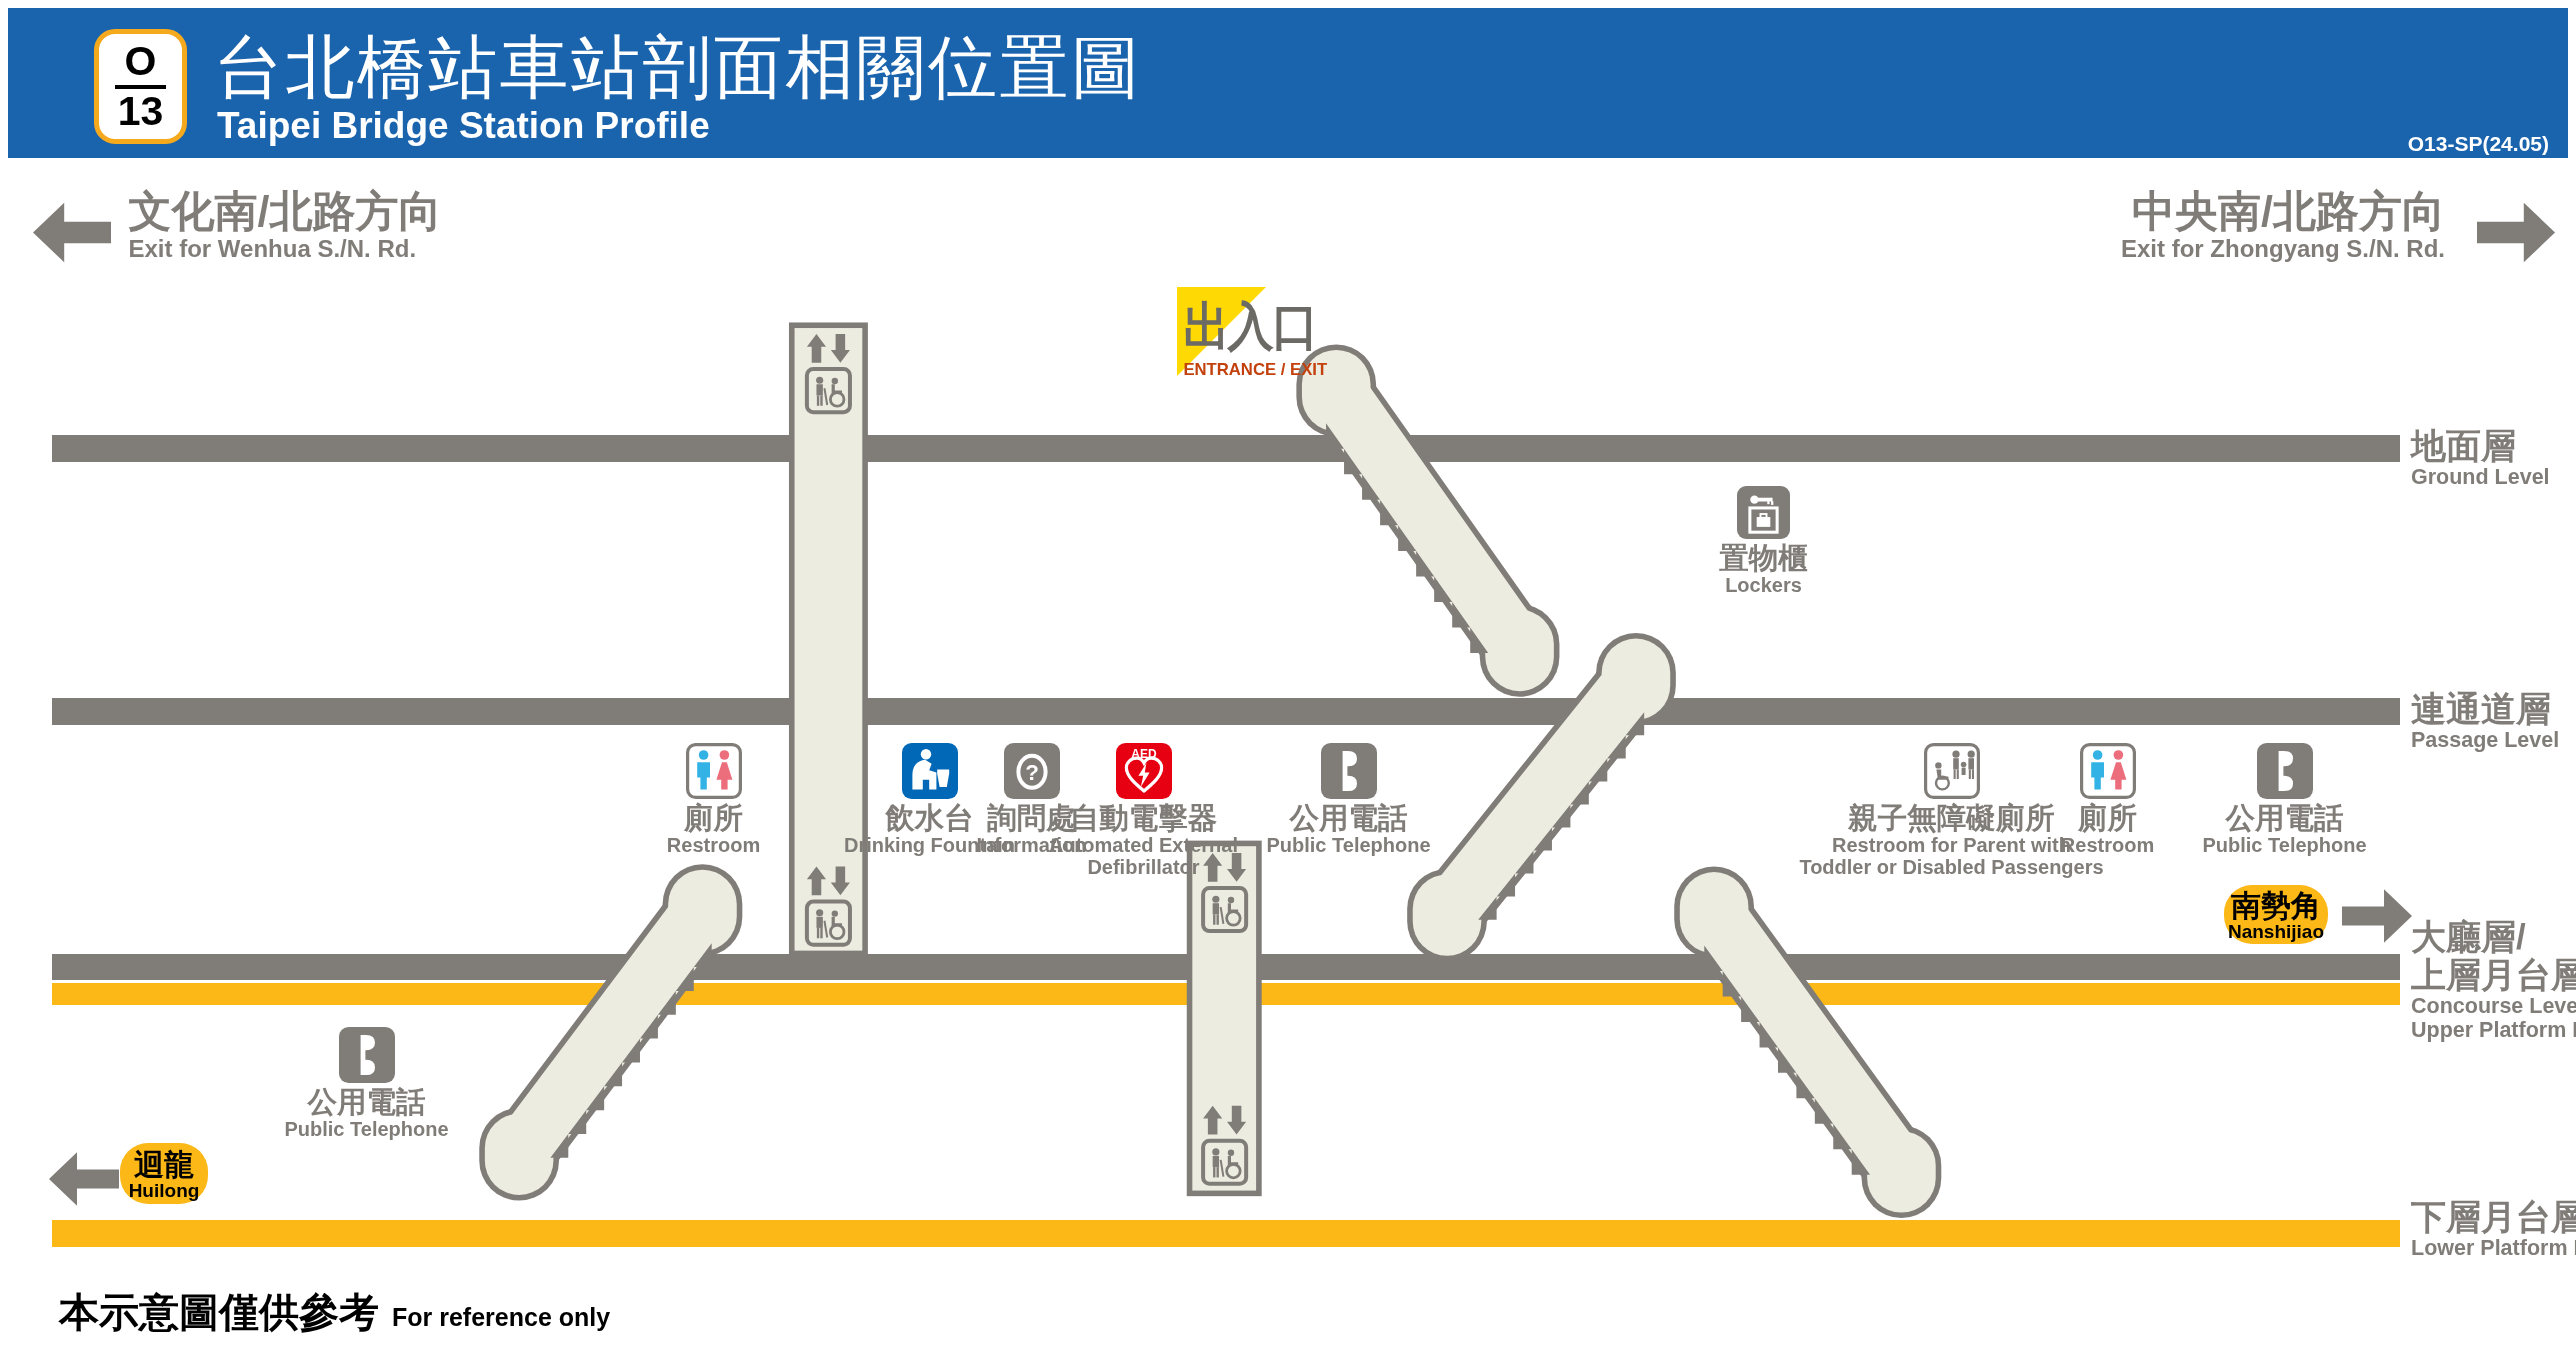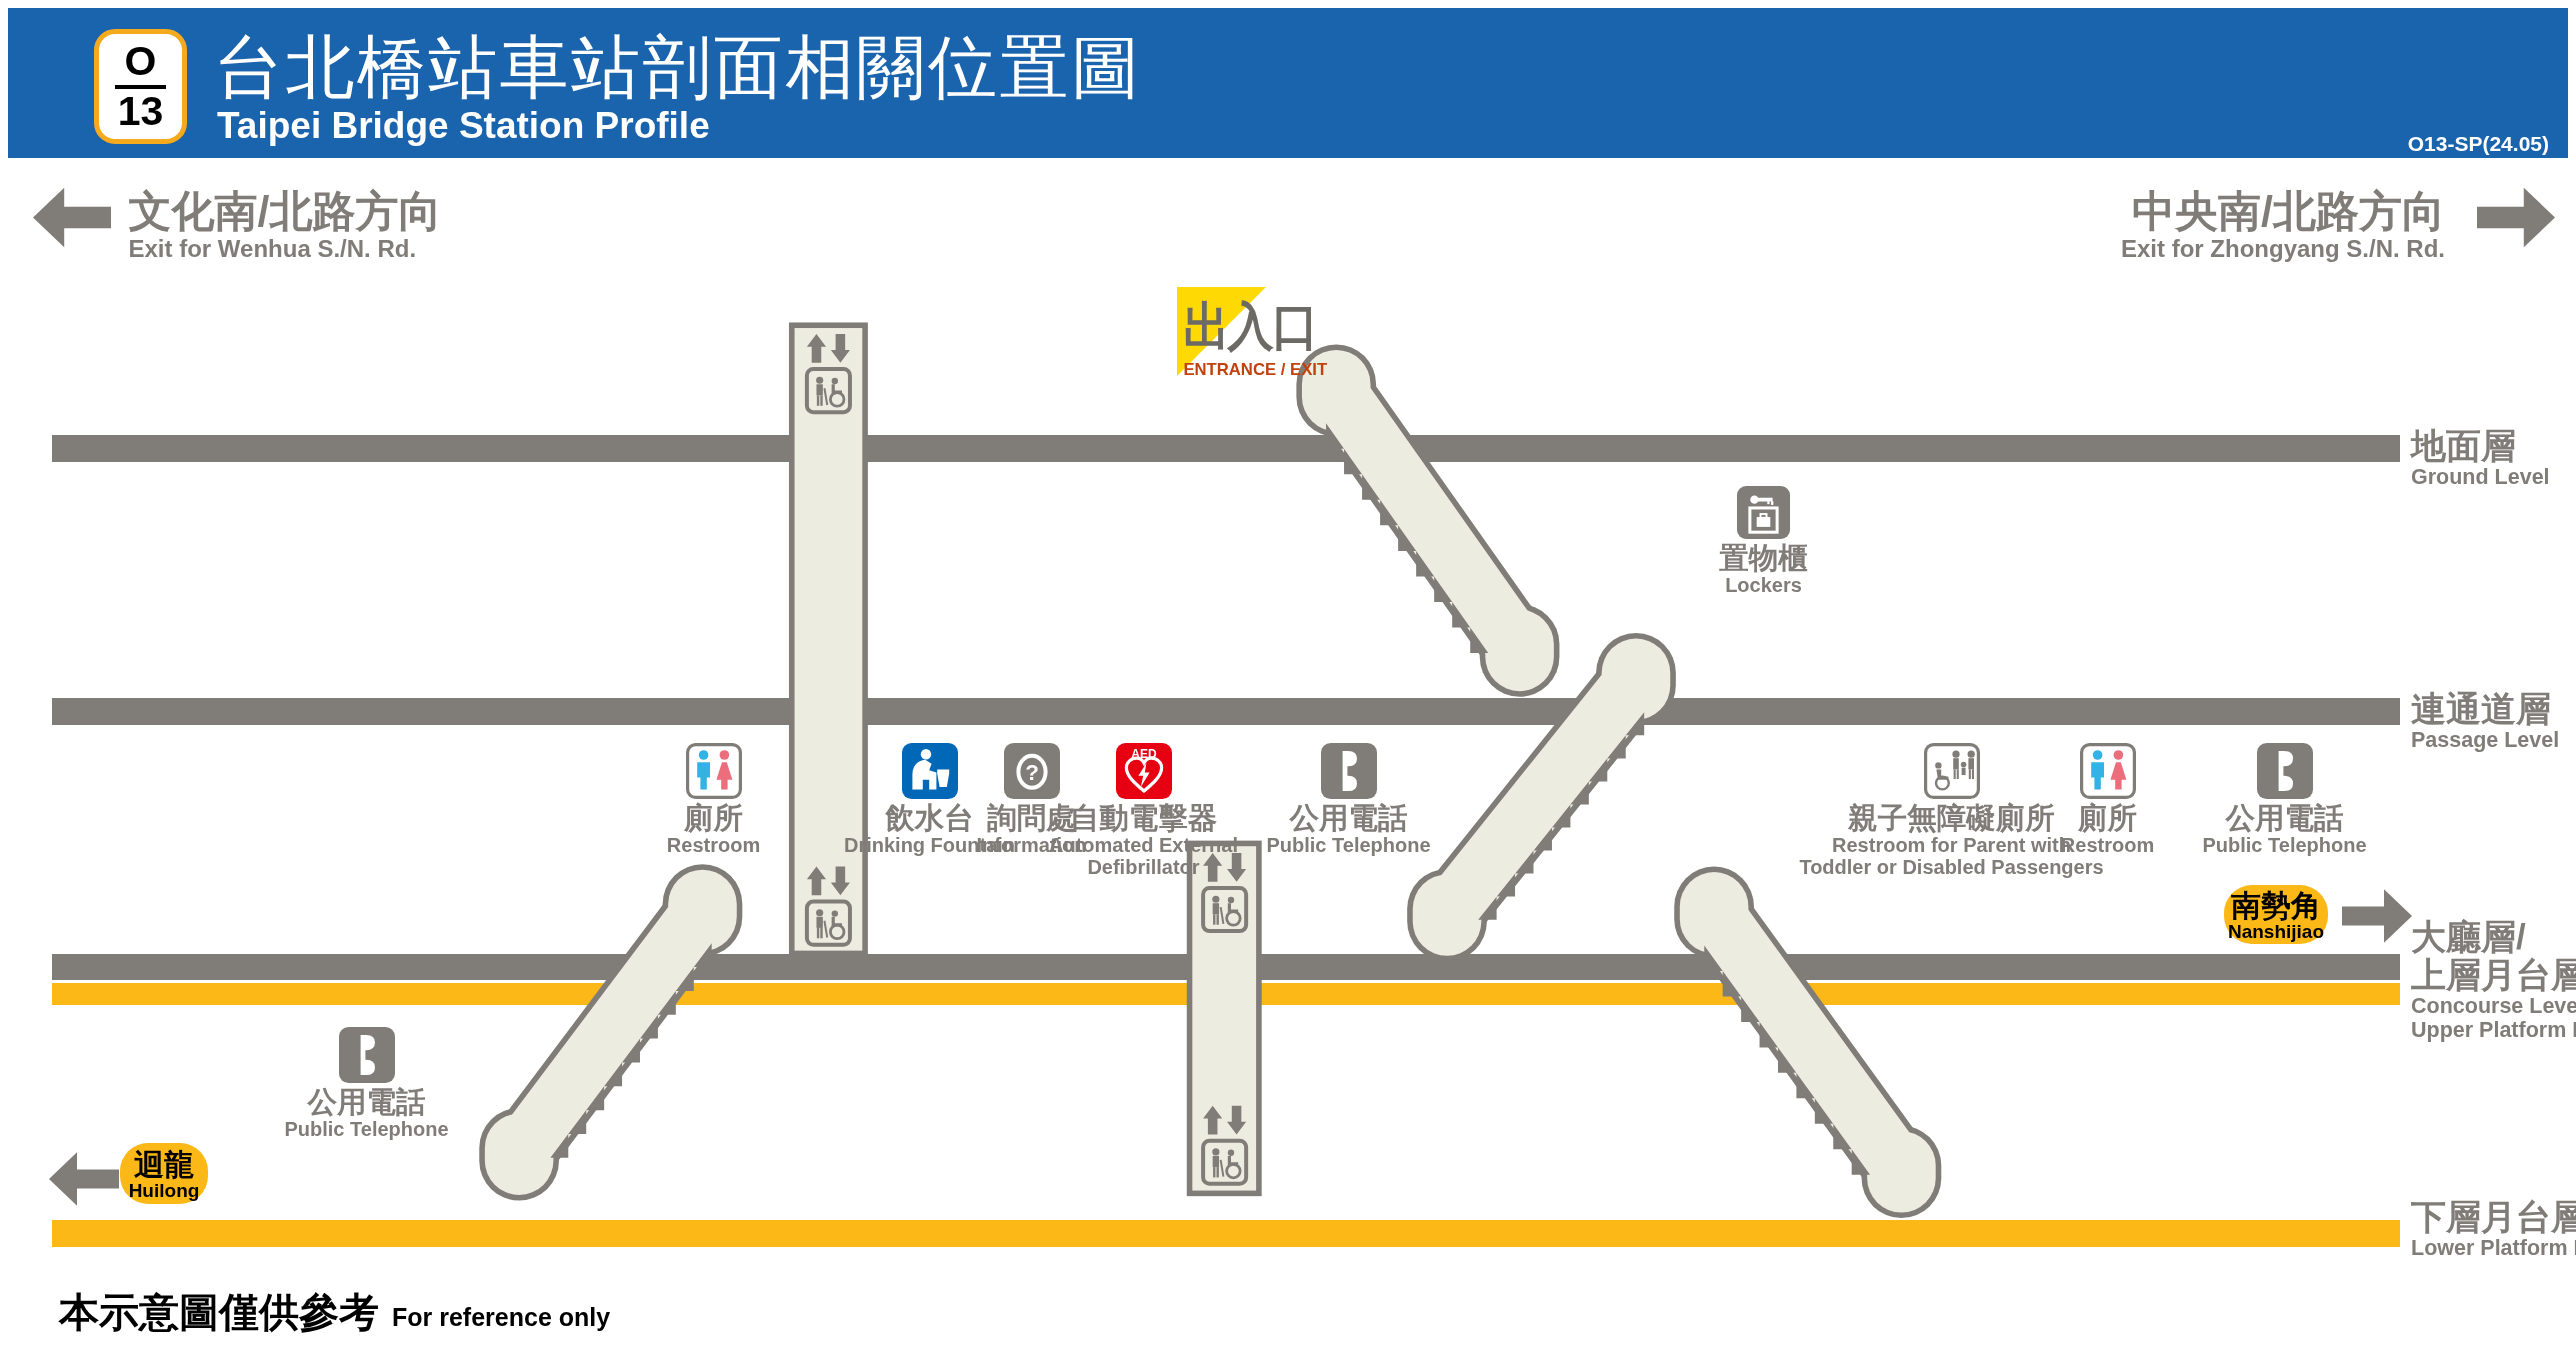--- a/index.html
+++ b/index.html
@@ -10,21 +10,21 @@
   .header{position:absolute;left:8px;top:8px;width:2560px;height:150px;background:var(--header_blue,#1A63AD);}
   .badge{position:absolute;left:86px;top:21px;width:83px;height:105px;background:#fff;
          border:5.6px solid var(--badge_border_orange,#F5A91D);border-radius:21px;
          display:flex;flex-direction:column;align-items:center;justify-content:center;}
   .badge .bl{font-size:41px;font-weight:bold;color:#000;line-height:43px;}
   .badge .divider{width:51px;height:4px;background:#000;margin:1.6px 0;}
   .title-zh{position:absolute;left:206px;top:14.4px;font-size:69px;font-weight:normal;color:#fff;letter-spacing:2.4px;white-space:nowrap;}
   .title-en{position:absolute;left:209px;top:97px;font-size:37px;font-weight:bold;color:#fff;white-space:nowrap;}
   .doc-code{position:absolute;right:19px;top:124px;font-size:21px;font-weight:bold;color:#fff;}
   
-  .dir{position:absolute;top:187px;display:flex;gap:17.5px;align-items:flex-start;}
+  .dir{position:absolute;top:187px;display:flex;gap:17.5px;align-items:flex-end;}
   .dir .txt .zh{font-size:43px;font-weight:bold;color:var(--text_gray,#807C78);line-height:48px;white-space:nowrap;}
   .dir .txt .en{font-size:24px;font-weight:bold;color:var(--text_gray,#807C78);white-space:nowrap;}
   .dir.right .txt{text-align:right;}
   
   .bar{position:absolute;left:52px;width:2348px;}
   .bar.gray{background:var(--structure_gray,#807C78);}
   .bar.yellow{background:var(--line_yellow,#FBB817);}
   
   #structures{position:absolute;left:0;top:0;pointer-events:none;}
   .shaft{fill:var(--escalator_beige,#EDECE1);stroke:var(--structure_gray,#807C78);stroke-width:7;}

